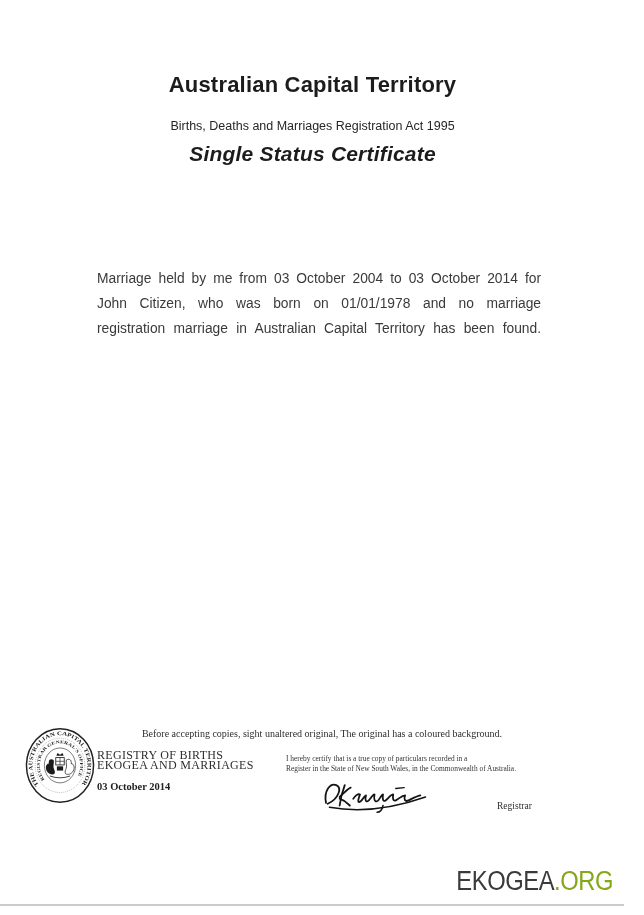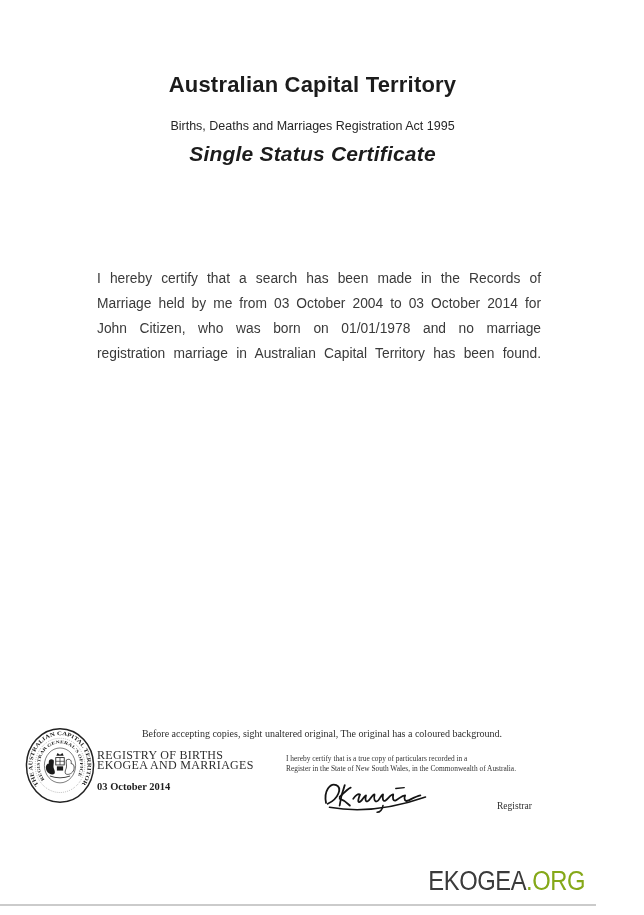--- a/index.html
+++ b/index.html
@@ -1,19 +1,20 @@
 <!DOCTYPE html>
 <html><head>
 <meta charset="utf-8">
 <style>
   html,body { margin:0; padding:0; background:#ffffff; }
   .page {
     position:relative; width:596px; height:915px;
     background:#ffffff; overflow:hidden;
     font-family:"Liberation Sans", sans-serif;
+    padding-left:28px;
   }
 
   
   .doc-jurisdiction {
     position:absolute; top:72px; left:0; width:625px;
     text-align:center; font-size:22px; font-weight:bold;
     color:#1c1c1c; letter-spacing:0.2px;
   }
   .doc-act {
     position:absolute; top:119px; left:0; width:625px;
@@ -88,21 +89,20 @@
 </head>
 <body>
 
 <div class="page">
 
   <div class="doc-jurisdiction">Australian Capital Territory</div>
   <div class="doc-act">Births, Deaths and Marriages Registration Act 1995</div>
   <div class="doc-title">Single Status Certificate</div>
 
   <div class="body-text">
-    <div class="body-line">I hereby certify that a search has been made in the Records of</div>
     <div class="body-line">Marriage held by me from 03 October 2004 to 03 October 2014 for</div>
     <div class="body-line">John Citizen, who was born on 01/01/1978 and no marriage</div>
     <div class="body-line">registration marriage in Australian Capital Territory has been found.</div>
   </div>
 
   <div class="footer-notice">Before accepting copies, sight unaltered original, The original has a coloured background.</div>
 
   <svg class="seal" viewBox="0 0 78 86" width="72" height="79" aria-hidden="true">
     <defs>
       <path id="sealOuterArc" d="M 16 65.2 A 30 33 0 1 1 62 65.2" fill="none"></path>

